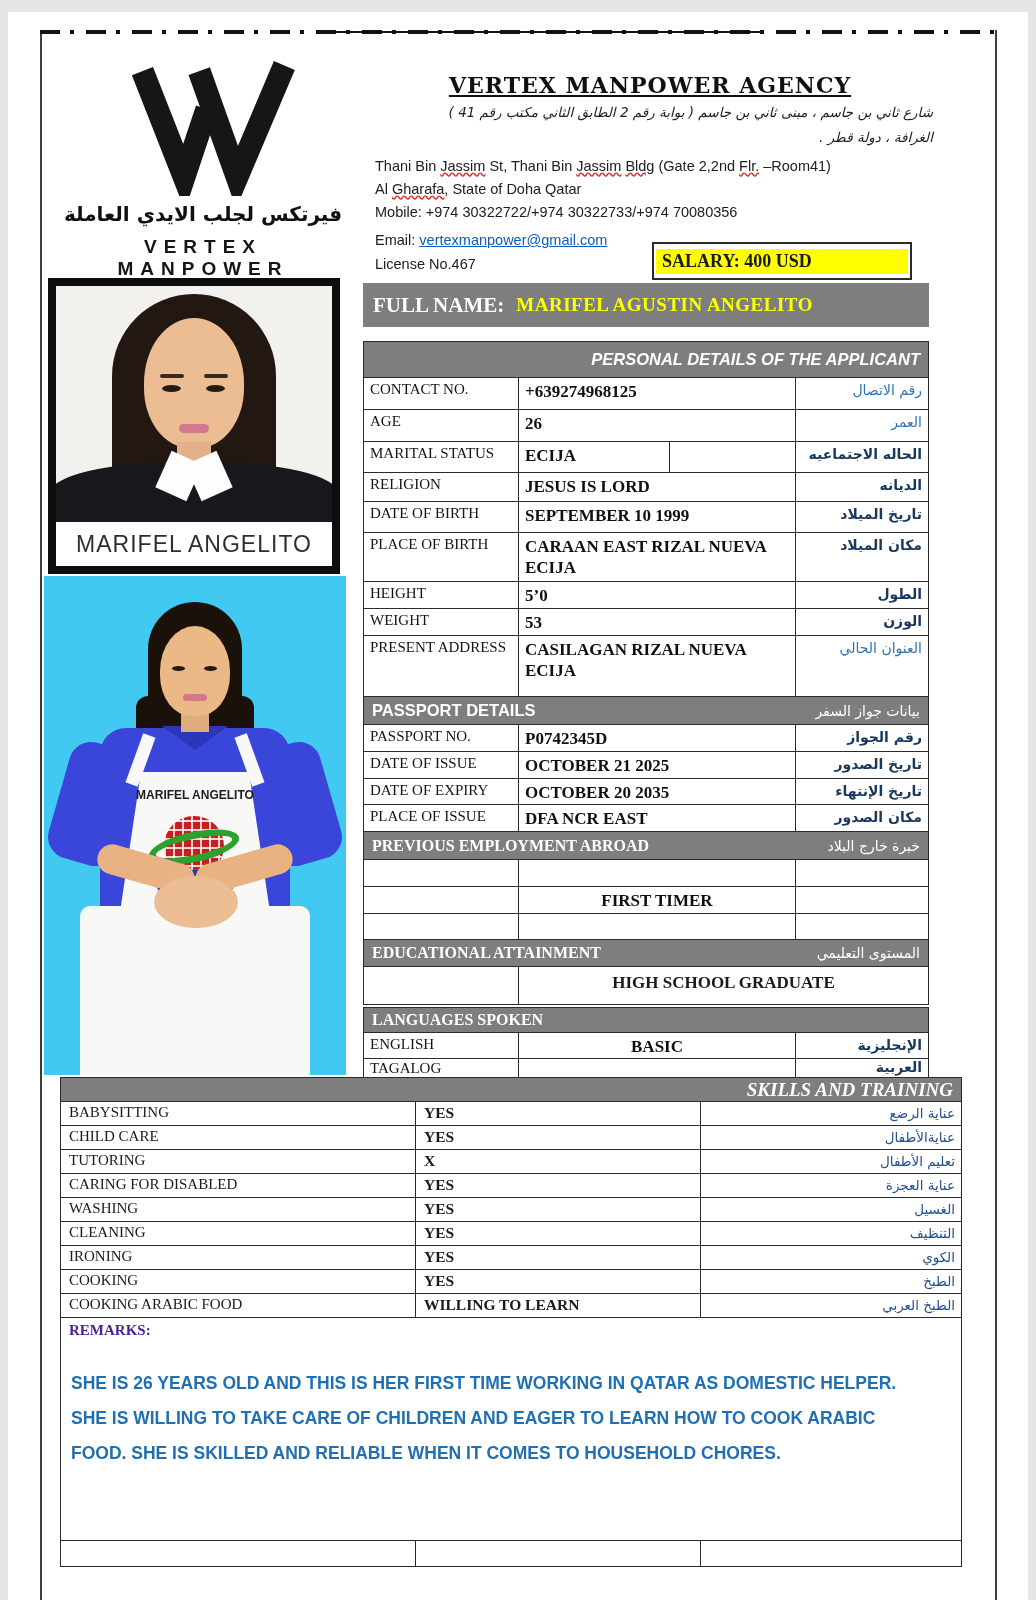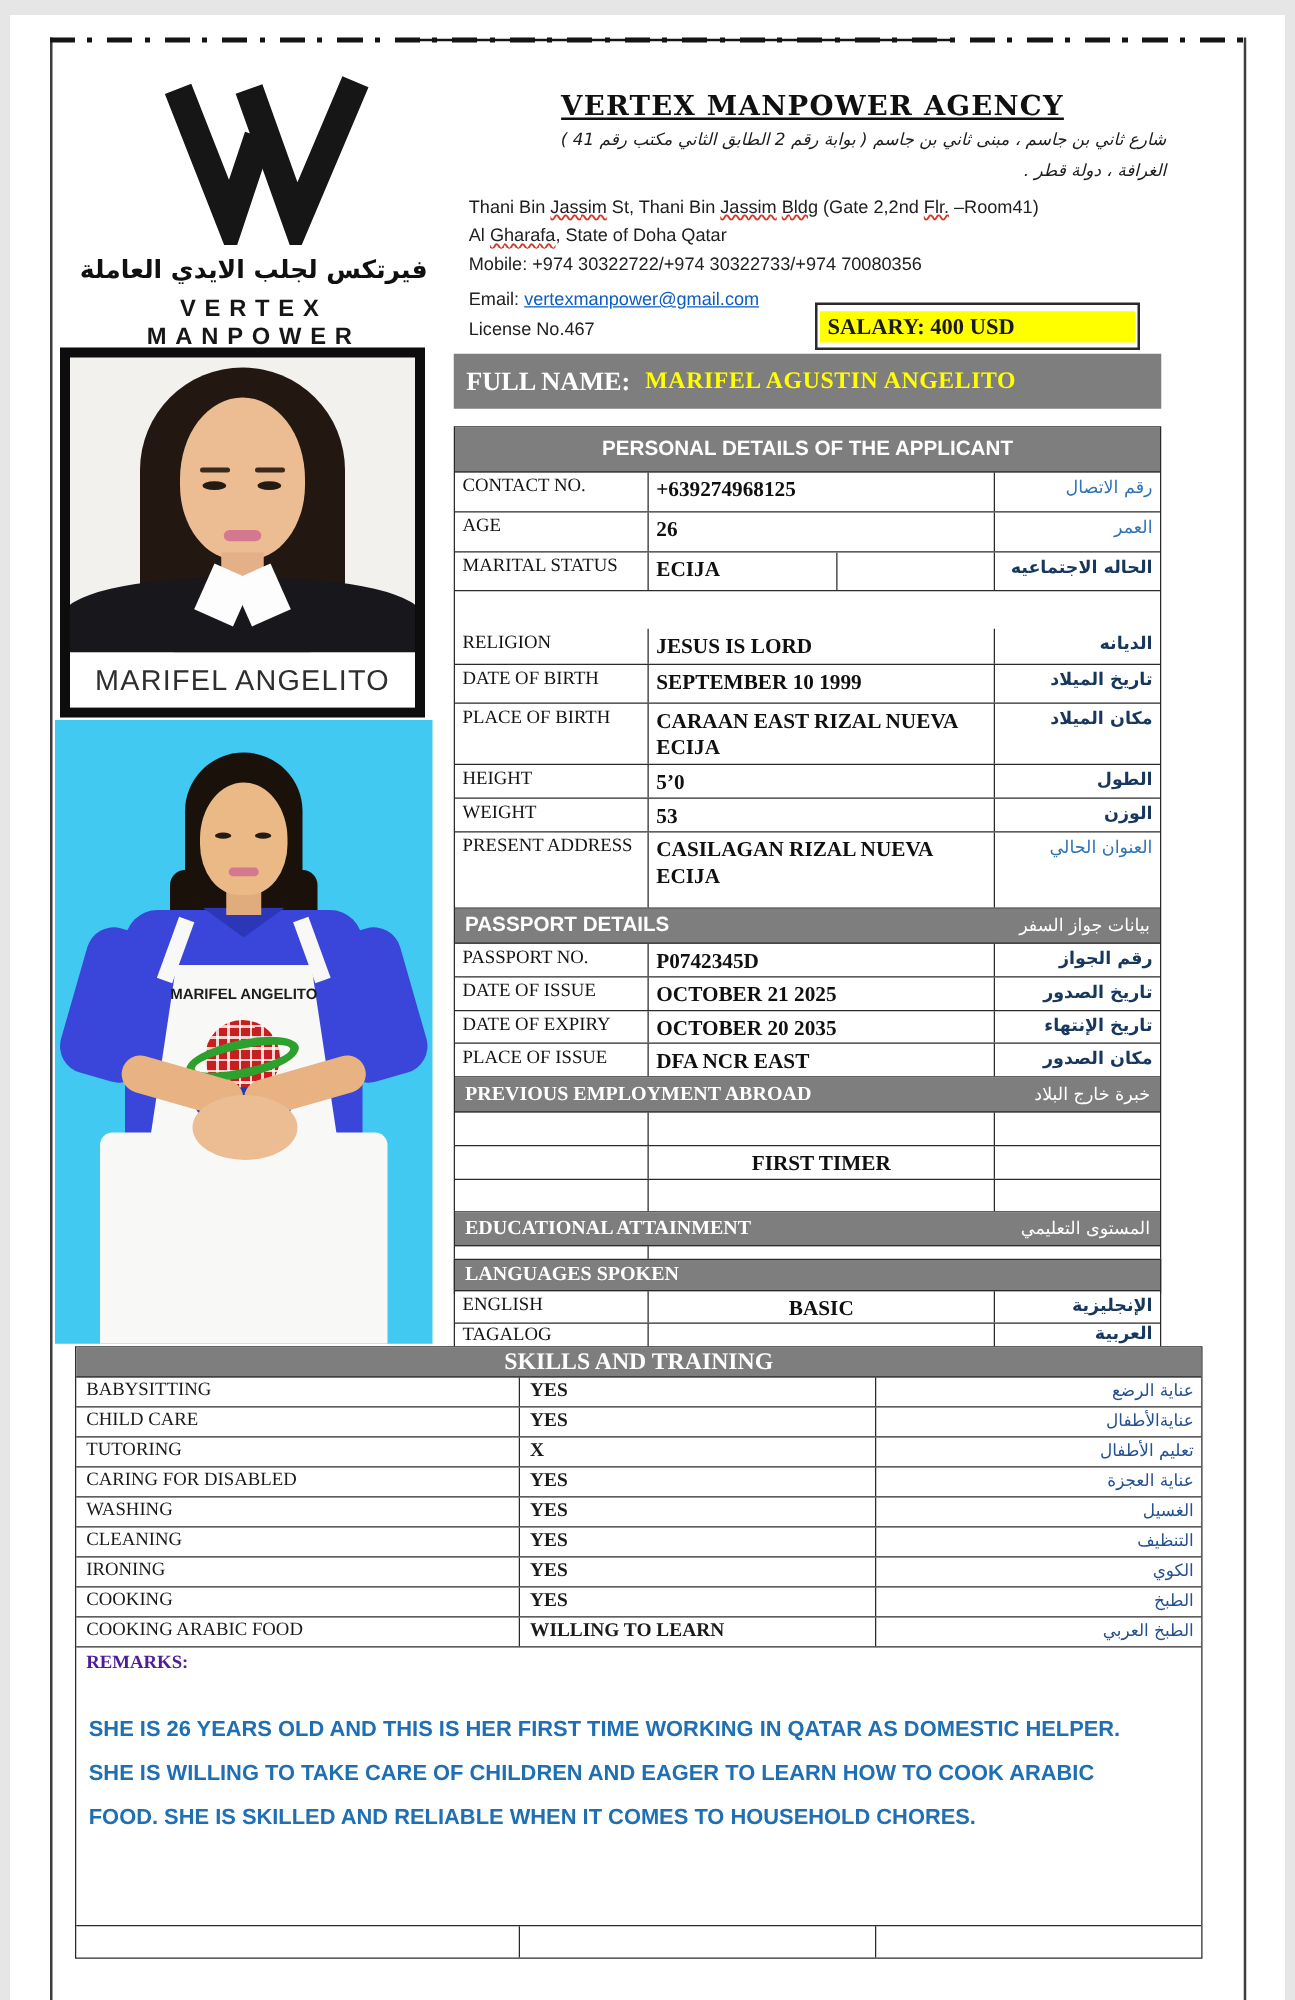--- a/index.html
+++ b/index.html
@@ -40,21 +40,21 @@
   .lab{width:155px;border-right:1px solid #2b2b2b;font-size:15px;color:#141414;}
   .val{width:277px;border-right:1px solid #2b2b2b;font-weight:bold;font-size:17px;color:#101010;line-height:21px;}
   .ara{flex:1;text-align:right;direction:rtl;font-family:"DejaVu Sans",sans-serif;font-size:14px;padding-top:4px;}
   .ar-blue{color:#2e74b5;}
   .ar-navy{color:#17375d;font-weight:bold;}
   .band{background:#7e7e7e;color:#fff;display:flex;justify-content:space-between;align-items:center;
         padding:0 8px;border-bottom:1px solid #2b2b2b;box-sizing:border-box;}
   .band-sans{font-family:"Liberation Sans",sans-serif;font-weight:bold;font-size:16.5px;}
   .band-serif{font-weight:bold;font-size:16px;}
   .band-ar{font-family:"DejaVu Sans",sans-serif;font-weight:normal;font-size:14px;direction:rtl;}
-  .band-center{justify-content:center;}
+  .band-center{justify-content:flex-end;font-style:italic;}
   .split{display:flex;padding:0;}
   .split .sp-main{padding:3px 6px 0 6px;width:150px;box-sizing:border-box;}
   .split .sp-sub{flex:1;border-left:1px solid #2b2b2b;}
   .center-val{text-align:center;}
   .merged{flex:1;font-weight:bold;font-size:17px;text-align:center;padding-top:6px;}
   
   .stable{left:60px;top:1077px;width:902px;border:1.5px solid #2b2b2b;box-sizing:border-box;background:#fff;}
   .srow{display:flex;height:24px;border-bottom:1px solid #2b2b2b;box-sizing:border-box;}
   .s-lab{width:355px;border-right:1px solid #2b2b2b;font-size:15px;padding:2px 0 0 8px;box-sizing:border-box;}
   .s-val{width:285px;border-right:1px solid #2b2b2b;font-weight:bold;font-size:15.5px;padding:2px 0 0 8px;box-sizing:border-box;}
@@ -206,21 +206,21 @@
       <div class="c ara ar-blue">العمر</div>
     </div>
     <div class="trow" style="height:31px;">
       <div class="c lab">MARITAL STATUS</div>
       <div class="c val split">
         <span class="sp-main">ECIJA</span>
         <span class="sp-sub"></span>
       </div>
       <div class="c ara ar-navy">الحاله الاجتماعيه</div>
     </div>
-    <div class="trow" style="height:29px;margin-top:30px;">
+    <div class="trow" style="height:29px;">
       <div class="c lab">RELIGION</div>
       <div class="c val">JESUS IS LORD</div>
       <div class="c ara ar-navy">الديانه</div>
     </div>
     <div class="trow" style="height:31px;">
       <div class="c lab">DATE OF BIRTH</div>
       <div class="c val">SEPTEMBER 10 1999</div>
       <div class="c ara ar-navy">تاريخ الميلاد</div>
     </div>
     <div class="trow" style="height:49px;">

